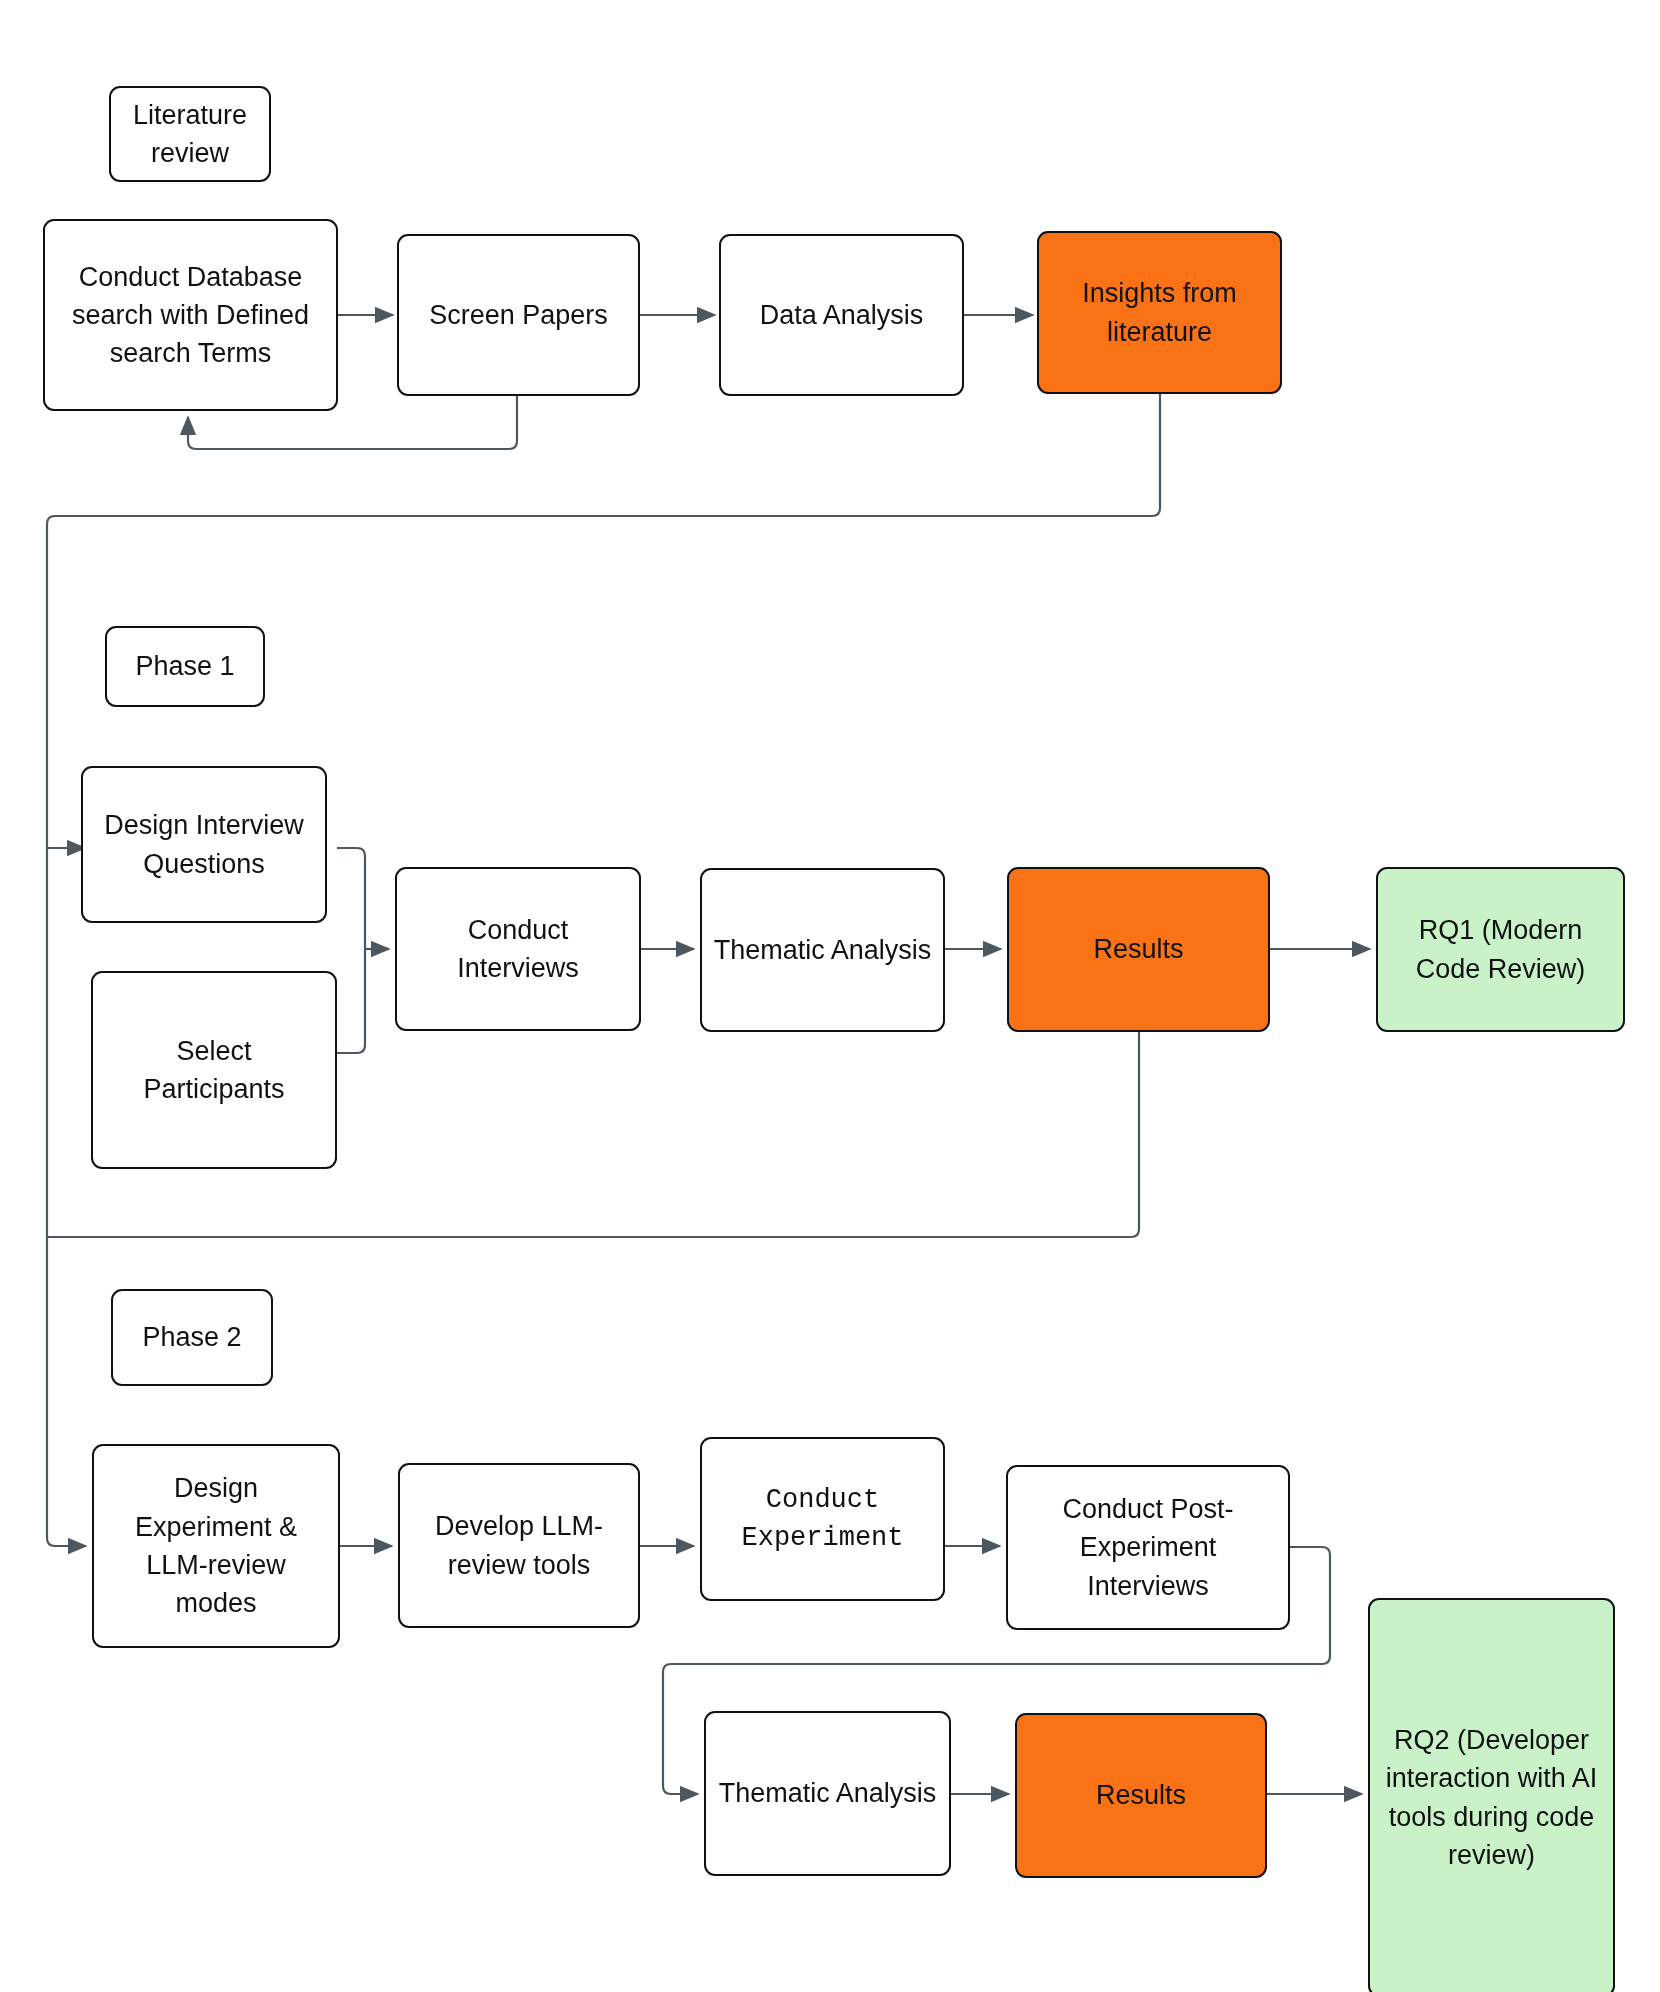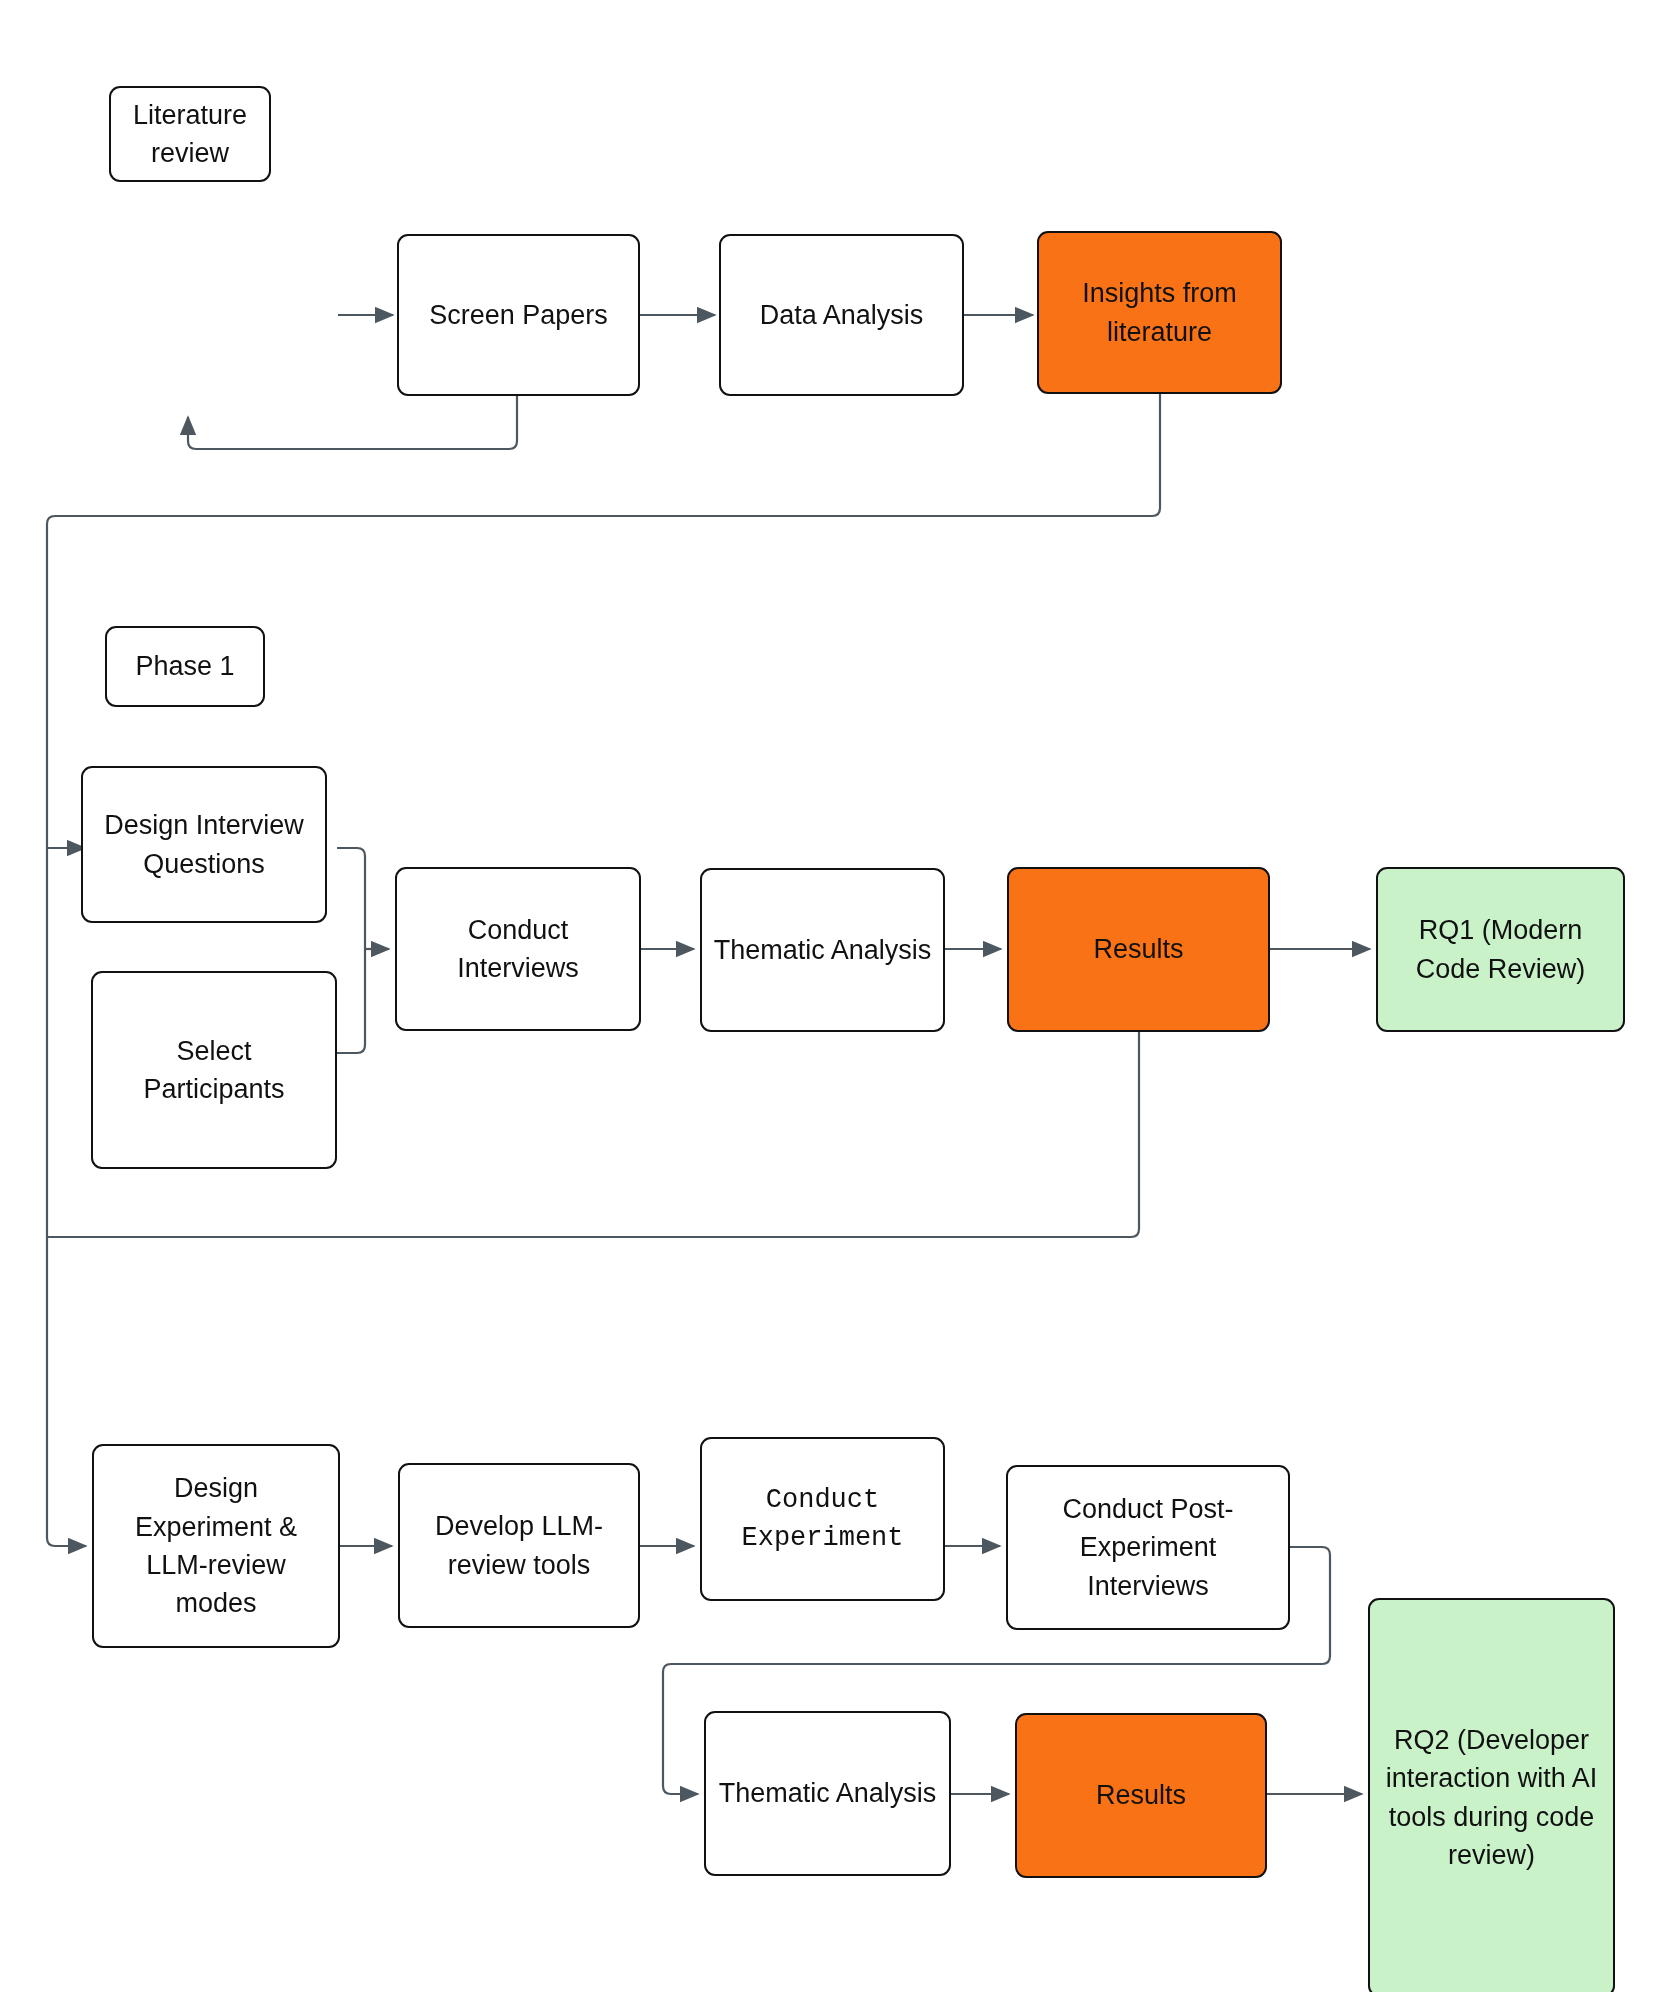--- a/index.html
+++ b/index.html
@@ -68,20 +68,21 @@
     <path class="edge" d="M 340 1502 H 392" marker-end="url(#arrow)"></path>
     <path class="edge" d="M 640 1502 H 694" marker-end="url(#arrow)"></path>
     <path class="edge" d="M 945 1502 H 1000" marker-end="url(#arrow)"></path>
     <path class="edge" d="M 1290 1503 H 1322 Q 1330 1503 1330 1511 V 1612 Q 1330 1620 1322 1620 H 671 Q 663 1620 663 1628 V 1742 Q 663 1750 671 1750 H 698" marker-end="url(#arrow)"></path>
     <path class="edge" d="M 951 1750 H 1009" marker-end="url(#arrow)"></path>
     <path class="edge" d="M 1267 1750 H 1362" marker-end="url(#arrow)"></path>
   </svg>
 
   <div class="node" style="left:109px;top:42px;width:162px;height:96px;">Literature review</div>
 
+  <div class="node" style="left:43px;top:175px;width:295px;height:192px;">Conduct Database search with Defined search Terms</div>
 
   <div class="node" style="left:397px;top:190px;width:243px;height:162px;">Screen Papers</div>
 
   <div class="node" style="left:719px;top:190px;width:245px;height:162px;">Data Analysis</div>
 
   <div class="node fill-cream" style="left:1037px;top:187px;width:245px;height:163px;">Insights from literature</div>
 
   <div class="node" style="left:105px;top:582px;width:160px;height:81px;">Phase 1</div>
 
   <div class="node" style="left:81px;top:722px;width:246px;height:157px;">Design Interview Questions</div>
@@ -89,20 +90,21 @@
   <div class="node" style="left:91px;top:927px;width:246px;height:198px;">Select Participants</div>
 
   <div class="node" style="left:395px;top:823px;width:246px;height:164px;">Conduct Interviews</div>
 
   <div class="node" style="left:700px;top:824px;width:245px;height:164px;">Thematic Analysis</div>
 
   <div class="node fill-cream" style="left:1007px;top:823px;width:263px;height:165px;">Results</div>
 
   <div class="node fill-green" style="left:1376px;top:823px;width:249px;height:165px;">RQ1 (Modern Code Review)</div>
 
+  <div class="node" style="left:111px;top:1245px;width:162px;height:97px;">Phase 2</div>
 
   <div class="node" style="left:92px;top:1400px;width:248px;height:204px;">Design Experiment &amp; LLM-review modes</div>
 
   <div class="node" style="left:398px;top:1419px;width:242px;height:165px;">Develop LLM-review tools</div>
 
   <div class="node" style="left:700px;top:1393px;width:245px;height:164px;font-family:Liberation Mono, monospace;">Conduct Experiment</div>
 
   <div class="node" style="left:1006px;top:1421px;width:284px;height:165px;">Conduct Post-Experiment Interviews</div>
 
   <div class="node" style="left:704px;top:1667px;width:247px;height:165px;">Thematic Analysis</div>

